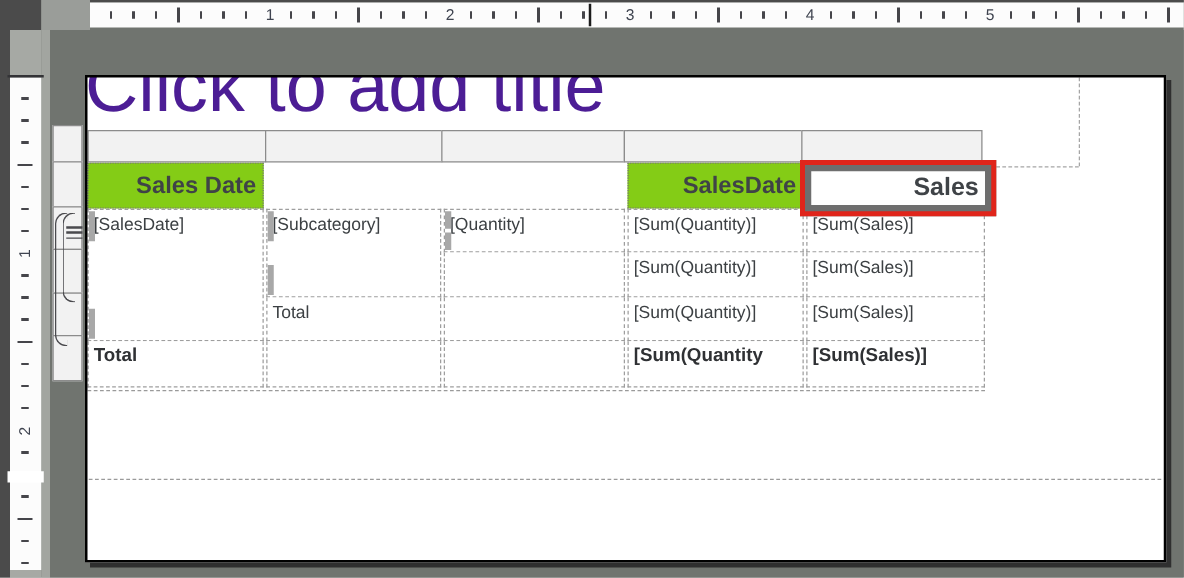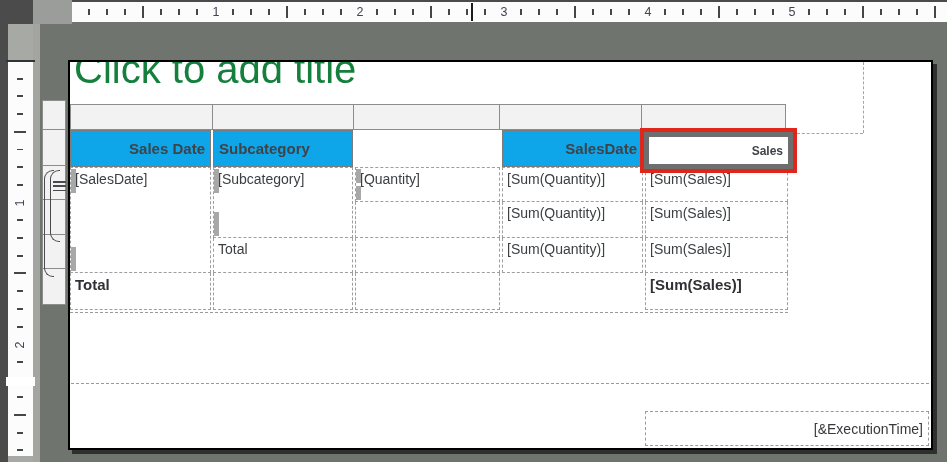--- a/index.html
+++ b/index.html
@@ -41,22 +41,22 @@
   .vmark-top{position:absolute;left:-2px;top:-2px;width:29px;height:2px;background:#333336;}
   .vmark-band{position:absolute;left:-2px;top:315px;width:29px;height:9px;background:#ffffff;}
 
   
   .page{left:68px;top:60px;width:865px;height:390px;background:#ffffff;
     box-shadow:4px 4px 0 #2f2f2f;}
   .page-border{position:absolute;inset:0;border:2px solid #000;pointer-events:none;z-index:40;}
 
   
   .title-clip{position:absolute;left:0;top:0;width:560px;height:44px;overflow:hidden;z-index:1;}
-  .title-text{position:absolute;left:6px;top:-16px;font-size:40px;line-height:50px;
-    color:#15803d;white-space:nowrap;}
+  .title-text{position:absolute;left:0;top:-16px;font-size:59px;line-height:50px;
+    color:#4c1d95;white-space:nowrap;}
 
   
   .colhandles{position:absolute;left:2px;top:44px;height:26px;display:flex;z-index:3;}
   .colhandle{background:#f2f2f2;border:1px solid #8c8c8c;box-sizing:border-box;}
   .colhandle + .colhandle{margin-left:-1px;}
 
   
   .rowhandles{position:absolute;left:-26px;top:40px;width:24px;z-index:3;
     display:flex;flex-direction:column;}
   .rowhandle{background:#f2f2f2;border:1px solid #8c8c8c;box-sizing:border-box;width:24px;}
@@ -71,41 +71,41 @@
     display:flex;flex-direction:column;justify-content:space-between;padding:1px 0;box-sizing:border-box;}
   .details-icon i{display:block;height:1.5px;background:#4a4a4e;}
 
   
   .tablix{position:absolute;left:2px;top:70px;display:grid;z-index:2;
     grid-template-columns:141px 140px 145px 141px 143px;
     grid-template-rows:37px 35px 36px 35px 37px;
     column-gap:2px;}
   .tablix::after{content:"";position:absolute;left:0;right:0;bottom:-3px;
     border-top:1px dashed #9a9a9a;}
-  .hcell{background:#0ea5e9;border:1px dotted #767676;box-sizing:border-box;
-    font-weight:bold;font-size:15px;color:#3f4347;display:flex;align-items:center;
+  .hcell{background:#84cc16;border:1px dotted #767676;box-sizing:border-box;
+    font-weight:bold;font-size:19px;color:#3f4347;display:flex;align-items:center;
     padding:0 5px;white-space:nowrap;overflow:hidden;}
   .ha-r{justify-content:flex-end;}
   .ha-l{justify-content:flex-start;}
   .bcell{box-sizing:border-box;position:relative;background:#fff;
     border-left:1px dashed #9e9e9e;border-right:1px dashed #9e9e9e;border-bottom:1px dashed #9e9e9e;
     font-size:14px;color:#3c4043;padding:3px 4px;white-space:nowrap;overflow:hidden;}
   .bt{border-top:1px dashed #9e9e9e;}
   .bold-cell{font-weight:bold;font-size:15px;color:#2f3134;}
   .grip{position:absolute;left:0;width:5px;background:#a8a8a8;}
   .grip-t{top:1px;height:24px;}
   .grip-b{bottom:1px;height:24px;}
   .grip-sm-t{top:1px;height:14px;}
   .grip-sm-b{bottom:1px;height:14px;}
 
   
   .red-box{position:absolute;left:572px;top:68px;width:157px;height:45px;box-sizing:border-box;
     border:4px solid #e0251b;background:#6e6e6e;padding:5px;z-index:6;}
   .red-box .inner{width:100%;height:100%;background:#fff;display:flex;align-items:center;
-    justify-content:flex-end;font-weight:bold;font-size:12px;color:#3f4347;padding-right:5px;
+    justify-content:flex-end;font-weight:bold;font-size:20px;color:#3f4347;padding-right:5px;
     box-sizing:border-box;}
 
   
   .guide-v{position:absolute;left:795px;top:2px;width:0;height:71px;
     border-left:1px dashed #a5a5a5;z-index:1;}
   .guide-h{position:absolute;left:729px;top:73px;width:66px;height:0;
     border-top:1px dashed #a5a5a5;z-index:1;}
 
   
   .body-bottom-line{position:absolute;left:3px;top:323px;width:858px;height:0;
@@ -174,21 +174,20 @@
   <div class="bracket bracket-inner"></div>
   <div class="details-icon">
       <i></i>
       <i></i>
       <i></i>
     </div>
 
   <div class="tablix">
 
     <div class="hcell ha-r" style="grid-column:1;grid-row:1">Sales Date</div>
-    <div class="hcell ha-l" style="grid-column:2;grid-row:1">Subcategory</div>
     <div class="hcell ha-r" style="grid-column:4;grid-row:1">SalesDate</div>
     <div class="hcell ha-r" style="grid-column:5;grid-row:1"></div>
 
     <div class="bcell bt" style="grid-column:1;grid-row:2 / span 3">
       <span>[SalesDate]</span>
       <span class="grip grip-t"></span>
       <span class="grip grip-b"></span>
     </div>
     <div class="bcell bt" style="grid-column:2;grid-row:2 / span 2">
       <span>[Subcategory]</span>
@@ -208,24 +207,24 @@
     <div class="bcell" style="grid-column:5;grid-row:3">[Sum(Sales)]</div>
 
     <div class="bcell" style="grid-column:2;grid-row:4">Total</div>
     <div class="bcell" style="grid-column:3;grid-row:4"></div>
     <div class="bcell" style="grid-column:4;grid-row:4">[Sum(Quantity)]</div>
     <div class="bcell" style="grid-column:5;grid-row:4">[Sum(Sales)]</div>
 
     <div class="bcell bold-cell" style="grid-column:1;grid-row:5">Total</div>
     <div class="bcell" style="grid-column:2;grid-row:5"></div>
     <div class="bcell" style="grid-column:3;grid-row:5"></div>
+    <div class="bcell bold-cell" style="grid-column:4;grid-row:5">[Sum(Quantity</div>
     <div class="bcell bold-cell" style="grid-column:5;grid-row:5">[Sum(Sales)]</div>
   </div>
 
   <div class="red-box">
     <div class="inner">Sales</div>
   </div>
 
   <div class="body-bottom-line"></div>
-  <div class="exec-box">[&amp;ExecutionTime]</div>
 
   <div class="page-border"></div>
 </div>
 
 </body></html>

